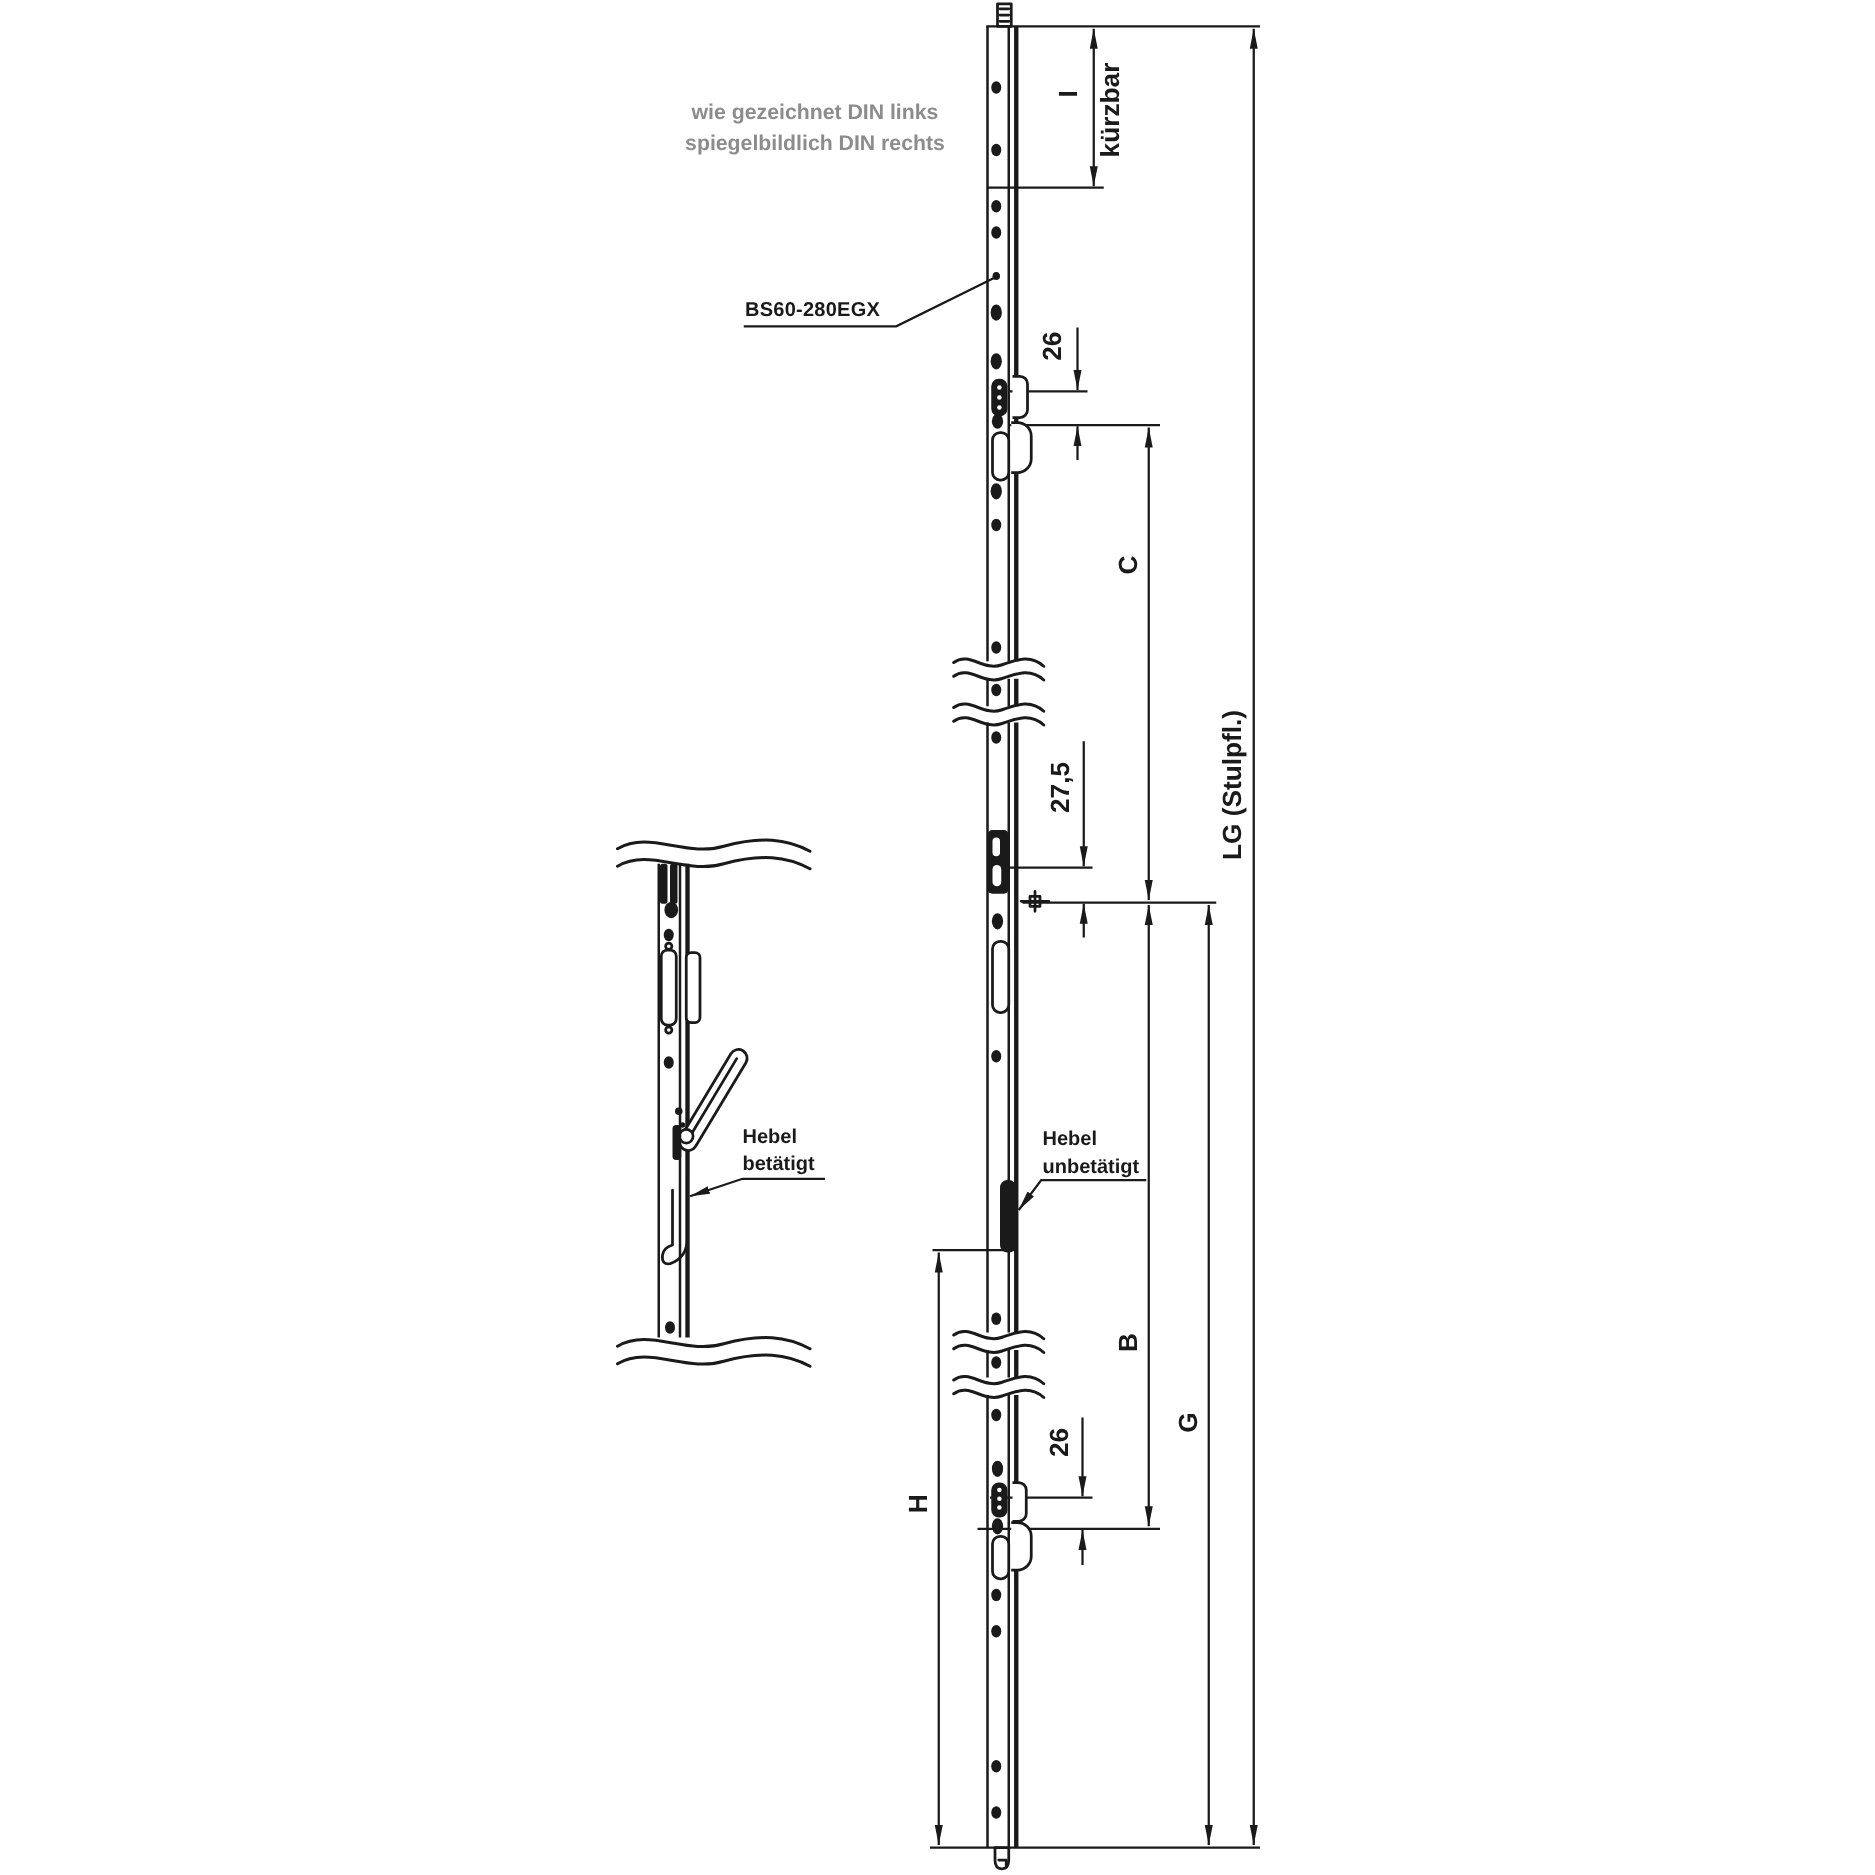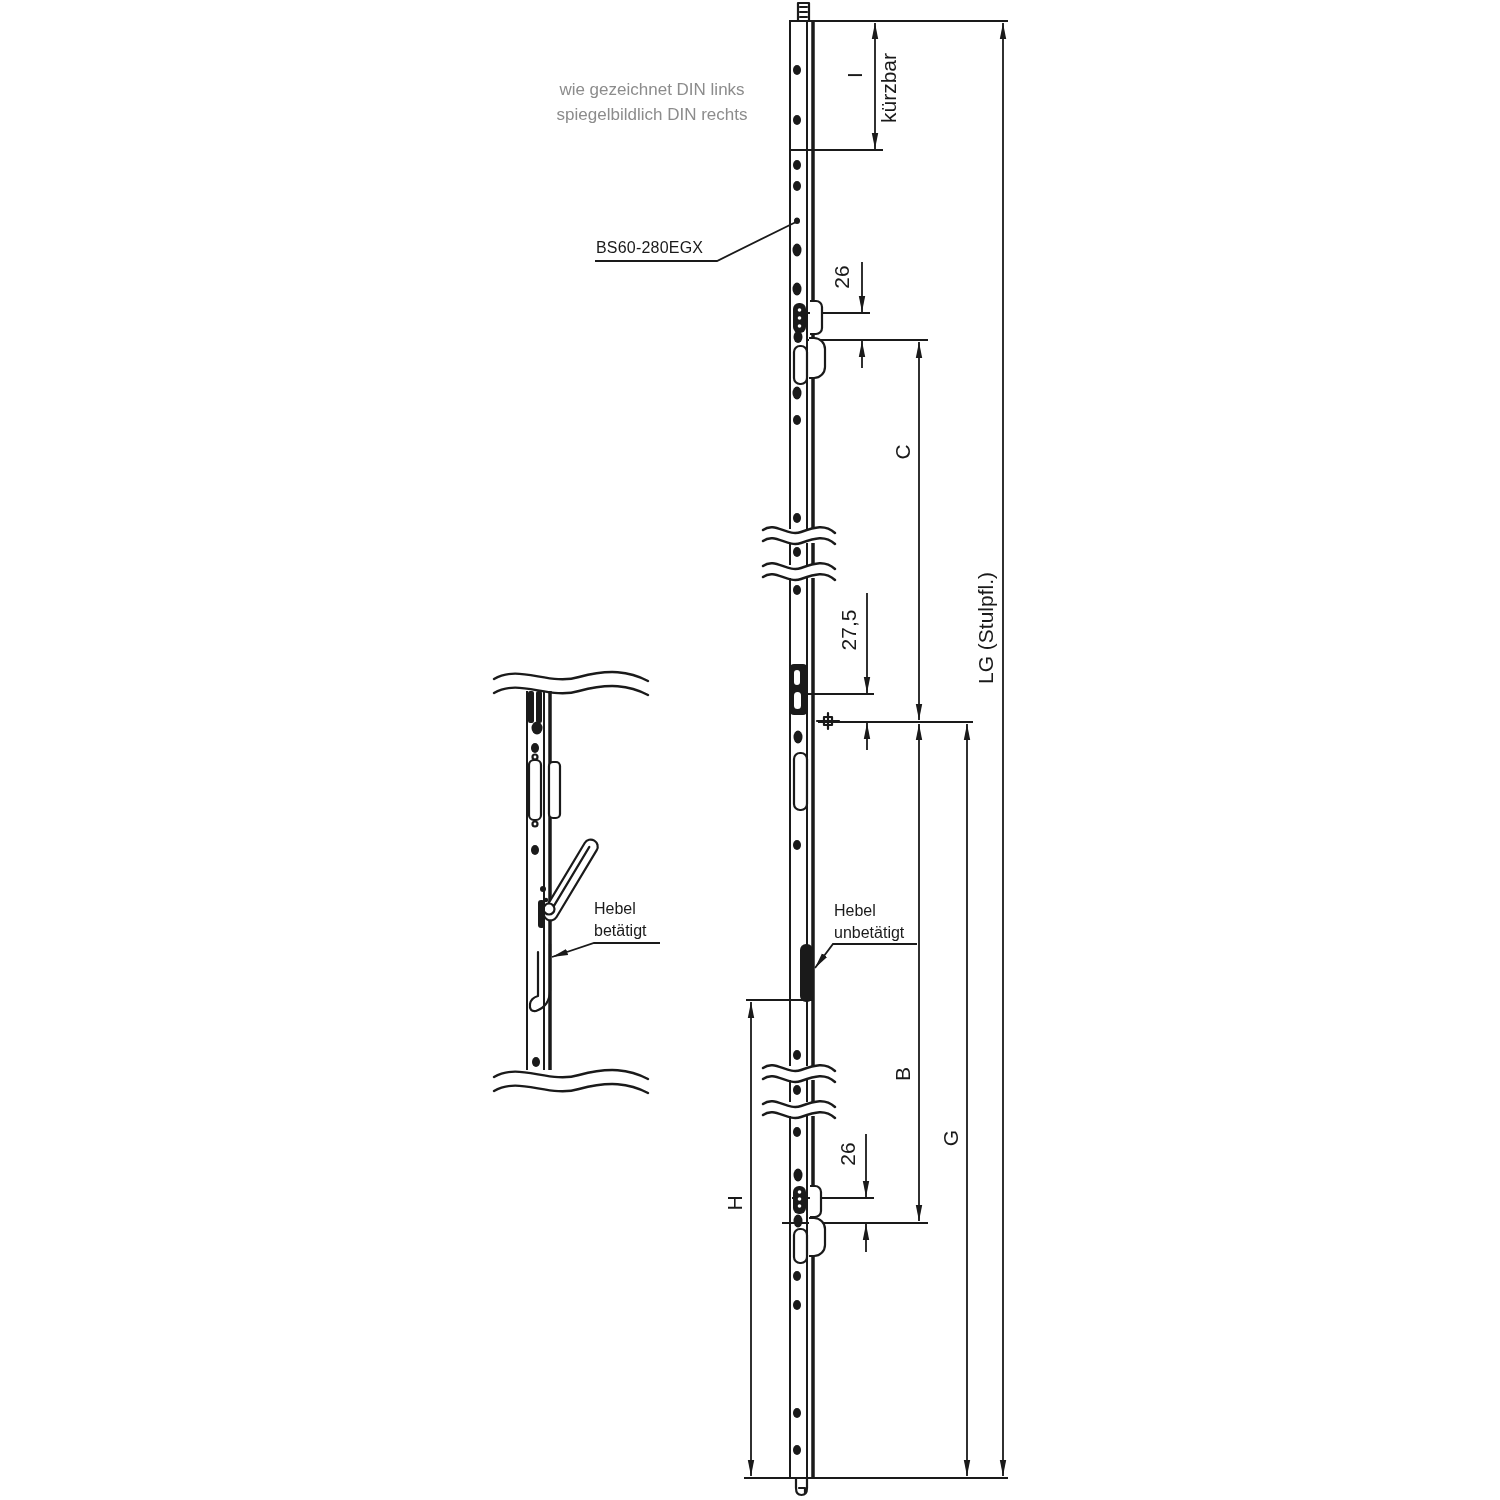--- a/index.html
+++ b/index.html
@@ -1,17 +1,17 @@
 <!DOCTYPE html>
 <html style="--line: #1a1a1a; --note-text: #8c8c8c; --background: #ffffff;"><head>
 <meta charset="utf-8">
 <style>
   :root { --line:#1a1a1a; --note-text:#8c8c8c; --background:#ffffff; }
   html,body { margin:0; padding:0; background:var(--background); }
-  .stage { position:relative; width:1220px; height:1500px; background:var(--background); overflow:hidden; }
+  .stage { position:relative; width:1220px; height:1500px; background:var(--background); overflow:hidden;font-weight:bold; }
   svg text { font-family:"Liberation Sans","DejaVu Sans",sans-serif; fill:var(--line); }
   .dim-label  { font-size:21px; }
   .note-label { font-size:17px; fill:var(--note-text); }
   .callout-label { font-size:16px; }
   .part-label { font-size:16px; letter-spacing:.2px; }
   .ln   { stroke:var(--line); stroke-width:2;   fill:none; }
   .thk  { stroke:var(--line); stroke-width:3.5; fill:none; }
   .dim  { stroke:var(--line); stroke-width:1.8; fill:none; }
   .ol   { stroke:var(--line); stroke-width:2.2; fill:#fff; stroke-linejoin:round; }
   .olo  { stroke:var(--line); stroke-width:2.2; fill:none; stroke-linejoin:round; stroke-linecap:round; }

